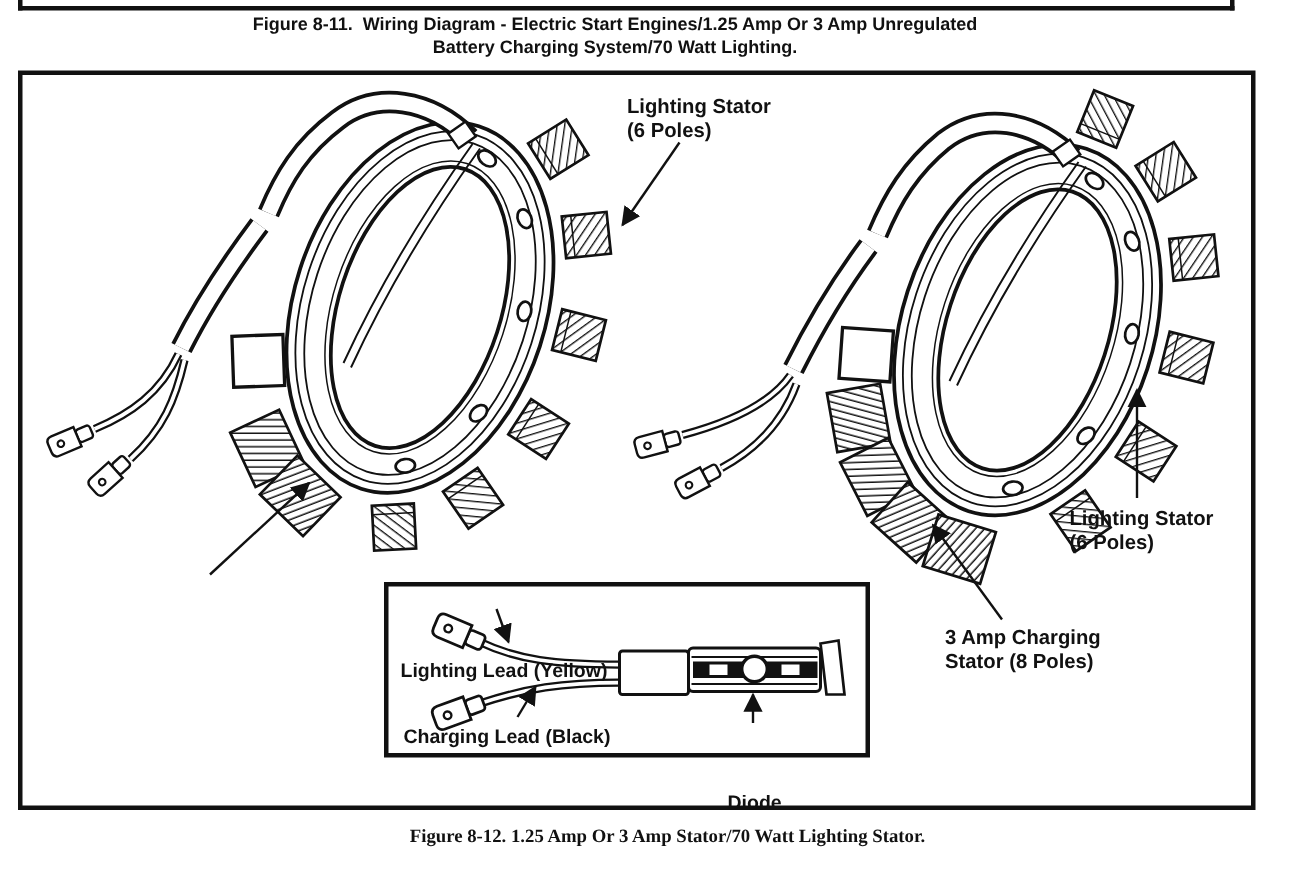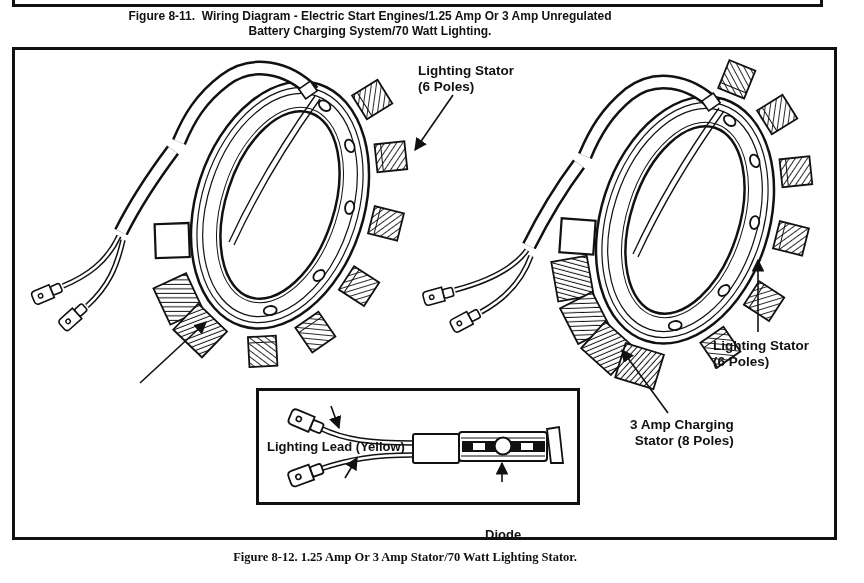--- a/index.html
+++ b/index.html
@@ -1,20 +1,20 @@
 <!DOCTYPE html>
 <html><head>
 <meta charset="utf-8">
 <style>
   html,body{margin:0;padding:0;}
   body{width:864px;height:583px;background:#fff;position:relative;overflow:hidden;
        font-family:"Liberation Sans",sans-serif;color:#111;}
   .prev-box{position:absolute;left:12px;top:-2px;width:805px;height:6px;
             border-left:3px solid #111;border-right:3px solid #111;border-bottom:3px solid #111;}
-  .caption{position:absolute;font-weight:bold;color:#111;text-align:center;white-space:pre-wrap;}
+  .caption{position:absolute;font-weight:bold;color:#111;text-align:center;white-space:pre-wrap;padding-left:40px;}
   .caption.top{left:0;top:9px;width:740px;font-size:12px;line-height:15px;}
   .caption.bottom{left:0;top:550px;width:810px;font-size:12.5px;line-height:15px;font-family:Liberation Serif, serif;}
   .figure-box{position:absolute;left:12px;top:47px;width:825px;height:493px;
               border:3px solid #111;box-sizing:border-box;background:#fff;}
   .figure-box > svg{position:absolute;left:0;top:0;}
   .lbl{position:absolute;font-weight:bold;font-size:13.5px;line-height:15.5px;
        color:#111;white-space:nowrap;}
   .inset-box{position:absolute;left:241px;top:338px;width:324px;height:117px;
              border:3px solid #111;box-sizing:border-box;background:transparent;}
   .inset-box .lbl{font-size:13px;}
@@ -228,28 +228,29 @@
       <line x1="125" y1="333" x2="191" y2="272" marker-end="url(#arrow)"></line>
       <line x1="653" y1="363" x2="607" y2="300" marker-end="url(#arrow)"></line>
       <line x1="743" y1="282" x2="743" y2="210" marker-end="url(#arrow)"></line>
     </g>
   </svg>
 
   <div class="lbl" style="left:403px;top:13px;">
     <div>Lighting Stator</div>
     <div>(6 Poles)</div>
   </div>
-  <div class="lbl" style="left:615px;top:367px;text-align:right;">
+  <div class="lbl" style="left:615px;top:367px;">
     <div>3 Amp Charging</div>
     <div>Stator (8 Poles)</div>
   </div>
   <div class="lbl" style="left:698px;top:288px;">
     <div>Lighting Stator</div>
     <div>(6 Poles)</div>
   </div>
 
   <div class="inset-box">
     <div class="lbl" style="left:8px;top:3px;margin-top:45px;">Lighting Lead (Yellow)</div>
+    <div class="lbl" style="left:10px;top:92px;">Charging Lead (Black)</div>
     <div class="lbl" style="left:226px;top:92px;margin-top:44px;">Diode</div>
   </div>
 </div>
 
 <div class="caption bottom">Figure 8-12. 1.25 Amp Or 3 Amp Stator/70 Watt Lighting Stator.</div>
 
 </body></html>

